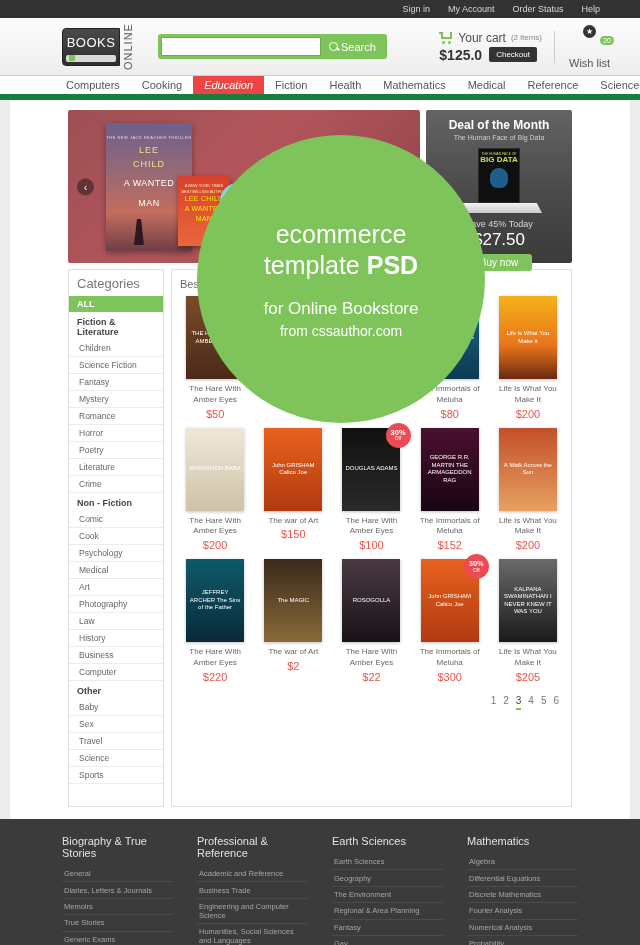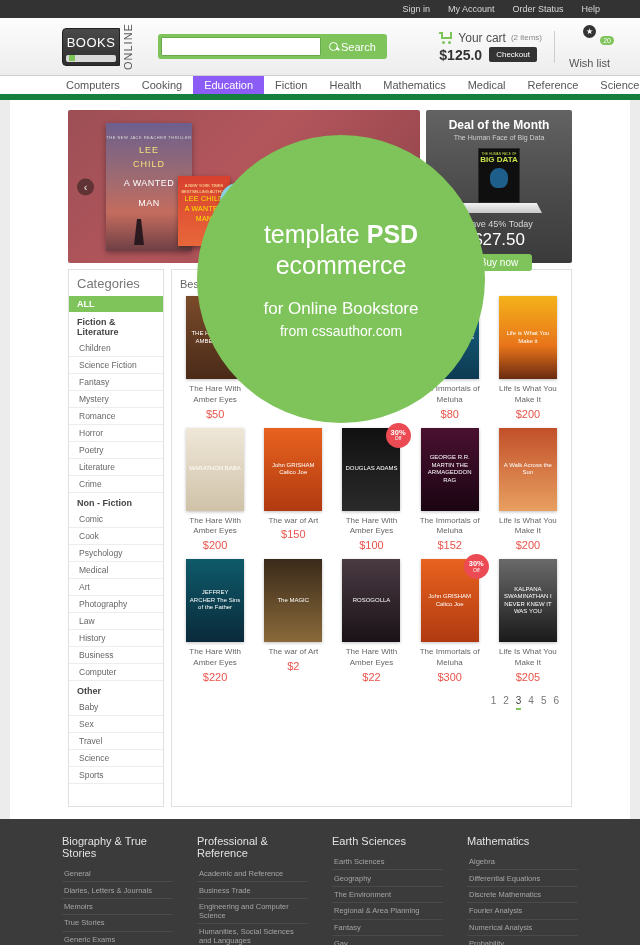--- a/index.html
+++ b/index.html
@@ -91,21 +91,21 @@
     font-size:7px; border-radius:7px; padding:1px 3px; line-height:1;
   }
 
   
   .nav { height:24px; background:#fff; display:flex; align-items:stretch;
          padding-left:55px; border-bottom:6px solid #15803d; }
   .nav-item {
     display:flex; align-items:center; padding:0 11px; font-size:11px;
     color:#555; cursor:pointer; text-decoration:none;
   }
-  .nav-item.active { background:#8b5cf6; color:#fff; }
+  .nav-item.active { background:#ef4444; color:#fff;font-style:italic; }
 
   
   .content { background:#fff; margin:0 10px; padding:10px 0 0; min-height:600px; }
   .inner { padding:0 58px; }
 
   
   .banner { display:flex; gap:6px; height:153px; position:relative; }
   .slider {
     flex:1; background:linear-gradient(135deg,#9c4f55,#b3565c 45%,#8c4047);
     position:relative; overflow:hidden; border-radius:2px;
@@ -491,19 +491,19 @@
           <div class="f-link">Discrete Mathematics</div>
           <div class="f-link">Fourier Analysis</div>
           <div class="f-link">Numerical Analysis</div>
           <div class="f-link">Probability</div>
         </div>
       </div>
 
   </div>
 
   <div class="overlay">
+    <div class="ov1">ecommerce</div>
     <div class="ov1"><span>template </span><b>PSD</b></div>
-    <div class="ov1">ecommerce</div>
     <div class="ov2">for Online Bookstore</div>
     <div class="ov3">from cssauthor.com</div>
   </div>
 
 </div>
 
 </body></html>

